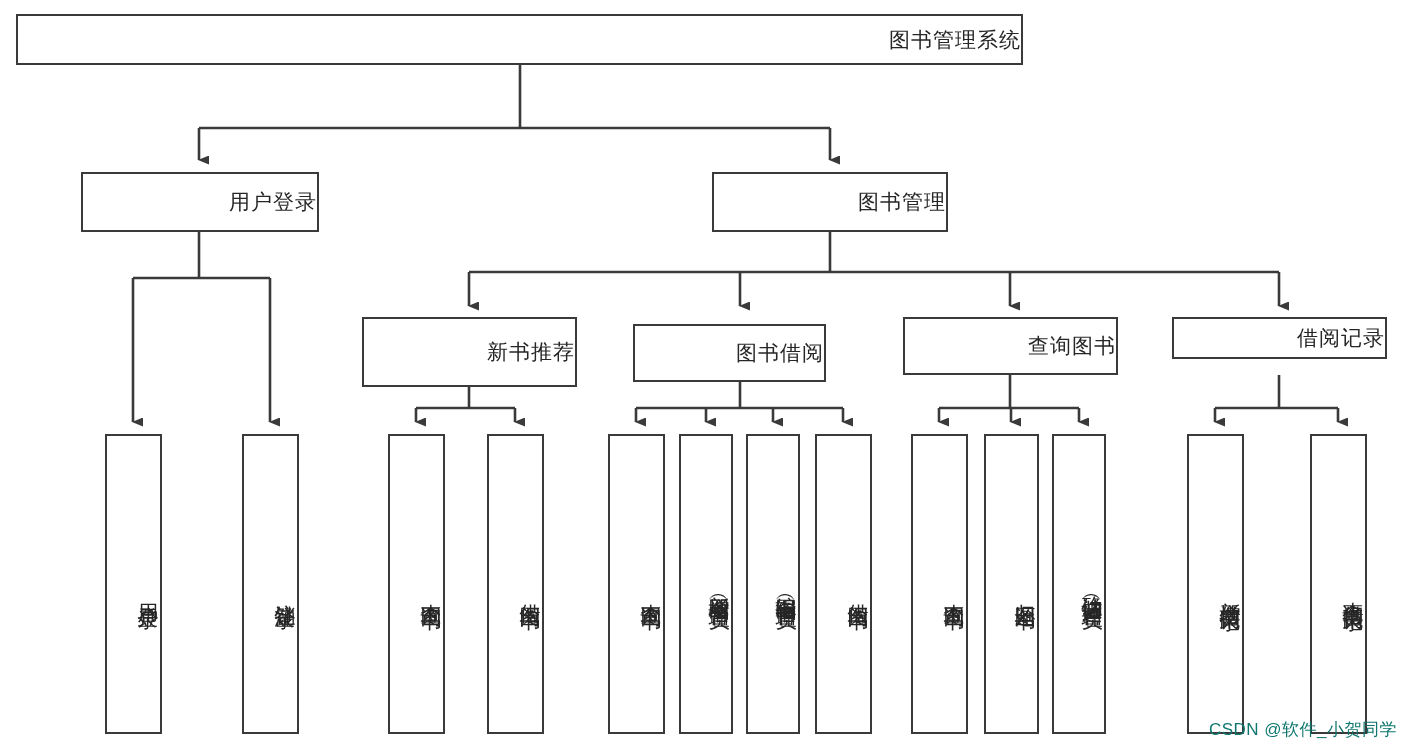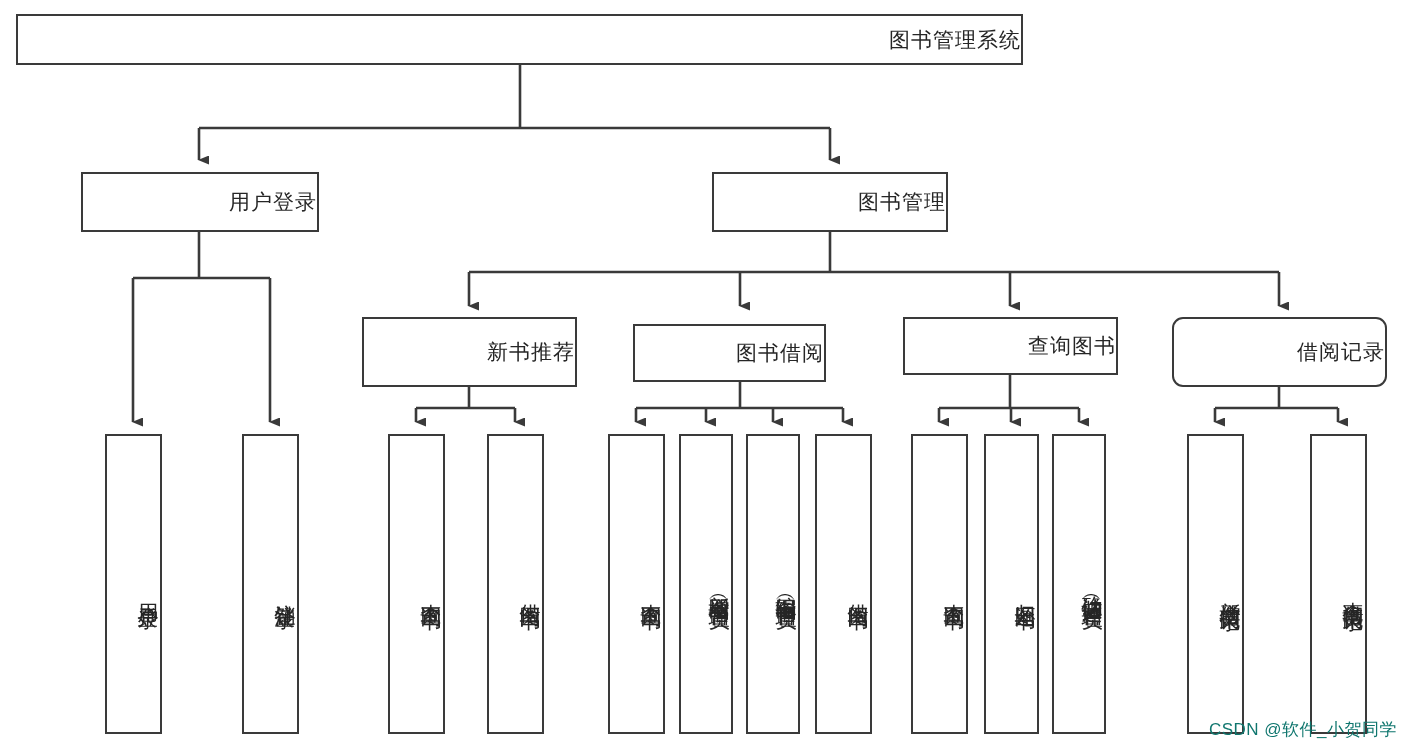--- a/index.html
+++ b/index.html
@@ -136,21 +136,21 @@
 
   <div class="node horizontal" style="left:362px; top:317px; width:215px; height:70px;">
     <span class="node-label">新书推荐</span>
   </div>
   <div class="node horizontal" style="left:633px; top:324px; width:193px; height:58px;">
     <span class="node-label">图书借阅</span>
   </div>
   <div class="node horizontal" style="left:903px; top:317px; width:215px; height:58px;">
     <span class="node-label">查询图书</span>
   </div>
-  <div class="node horizontal" style="left:1172px; top:317px; width:215px; height:70px;border-radius:11px;">
+  <div class="node horizontal" style="left:1172px; top:317px; width:215px; height:42px;">
     <span class="node-label">借阅记录</span>
   </div>
 
   <div class="node vertical" style="left:105px; top:434px; width:57px; height:300px;">
     <span class="node-label">用户登录</span>
   </div>
   <div class="node vertical" style="left:242px; top:434px; width:57px; height:300px;">
     <span class="node-label">注销登录</span>
   </div>
   <div class="node vertical" style="left:388px; top:434px; width:57px; height:300px;">

